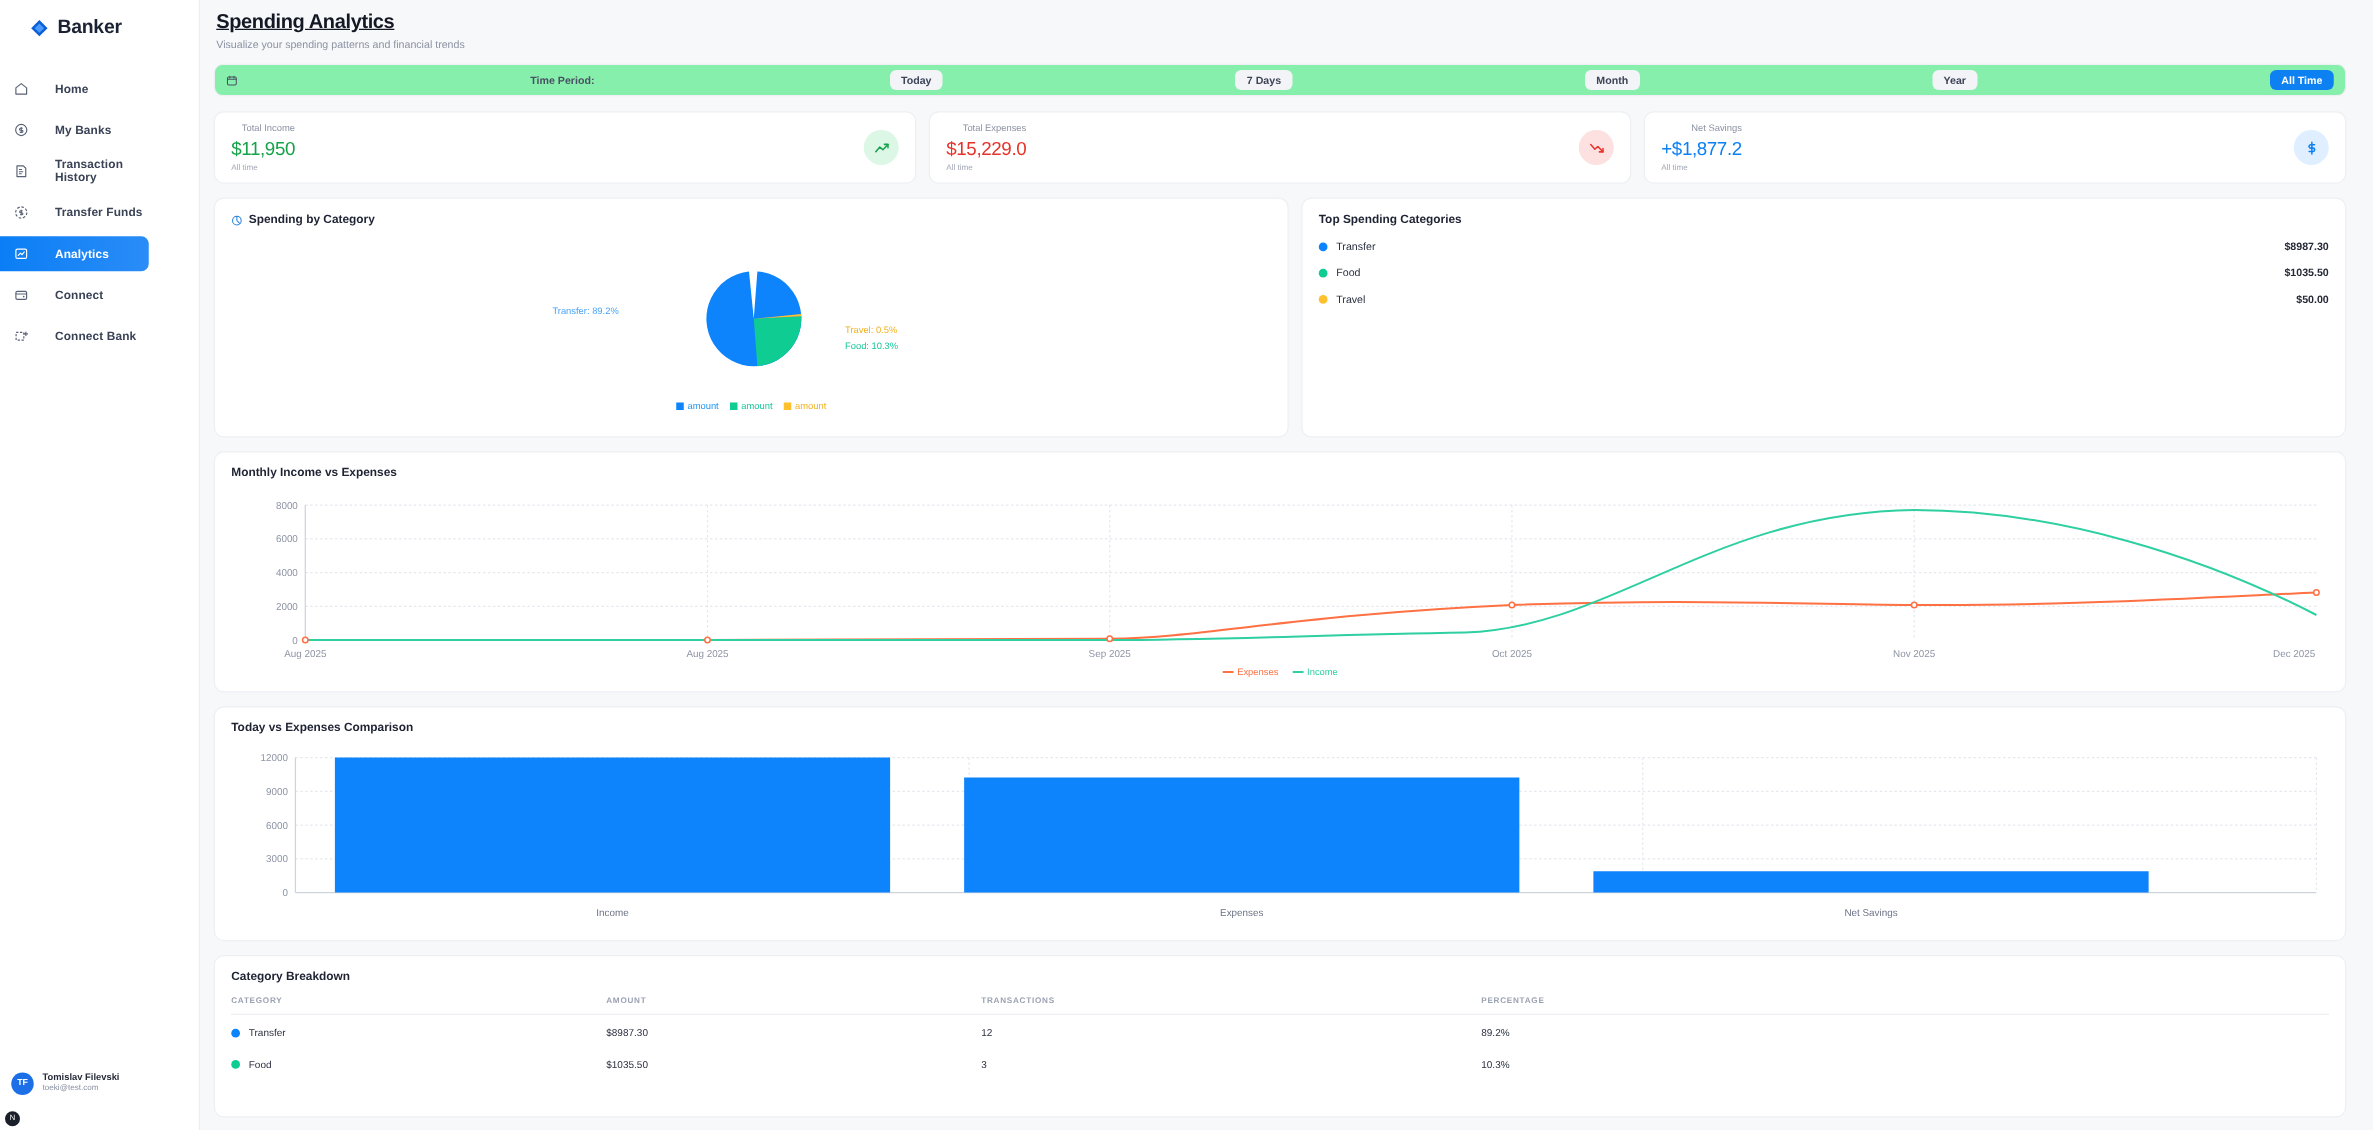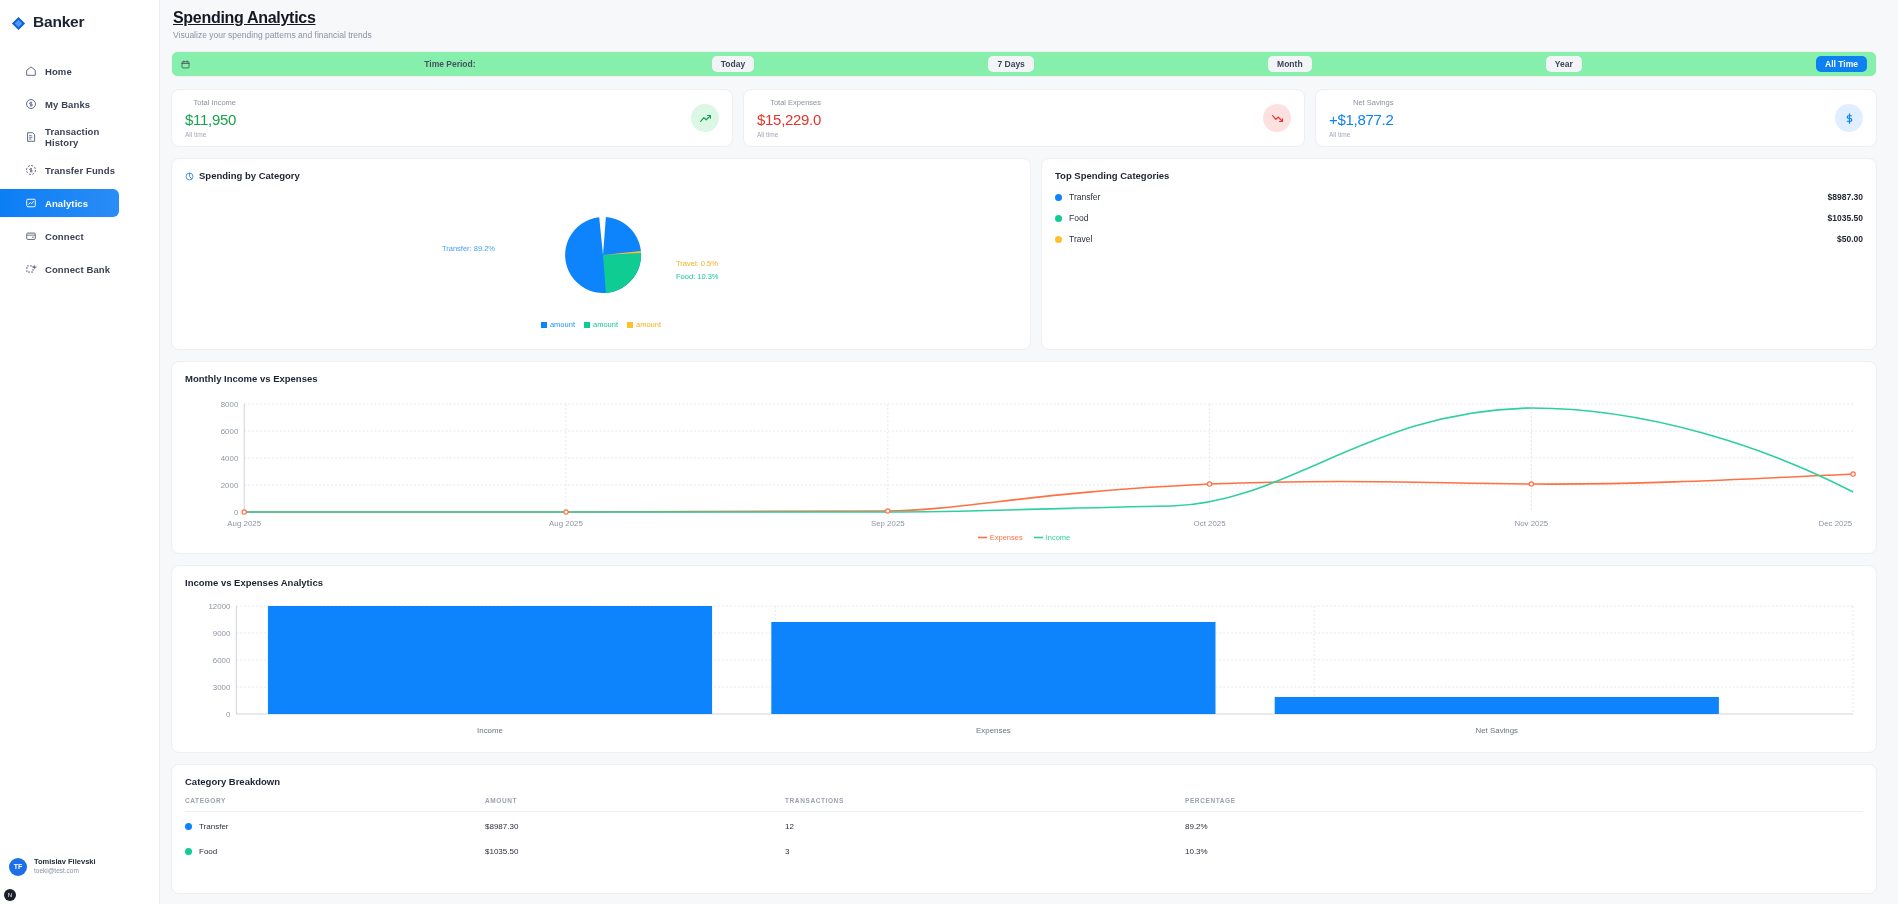--- a/index.html
+++ b/index.html
@@ -13,27 +13,27 @@
   .app { display: flex; width: 1898px; height: 904px; }
 
   
   .sidebar {
     width: 160px; min-width: 160px; height: 904px;
     background: #ffffff;
     border-right: 1px solid #eceef2;
     position: relative;
     display: flex; flex-direction: column;
   }
-  .brand { display: flex; align-items: flex-end; gap: 7px; padding: 13px 0 0 11px; }
+  .brand { display: flex; align-items: center; gap: 7px; padding: 13px 0 0 24px; }
   .brand-logo { width: 15px; height: 15px; }
   .brand-name { font-size: 15.5px; font-weight: bold; letter-spacing: -.2px; color: #1b2233; }
   .nav { margin-top: 26px; display: flex; flex-direction: column; gap: 5px; padding-left: 0; }
   .nav-item {
-    display: flex; align-items: center; gap: 8px;
-    height: 28px; padding-left: 25px; margin-right: 40px;
+    display: flex; align-items: center; gap: 21px;
+    height: 28px; padding-left: 11px; margin-right: 40px;
     border-radius: 0 6px 6px 0;
     font-size: 9.5px; font-weight: bold; color: #3a4256; cursor: pointer;
     letter-spacing: .1px;
   }
   .nav-item .ico { width: 12px; height: 12px; display:block; flex: none; }
   .nav-item.active { background: linear-gradient(90deg,#0b7ef5,#2a8cf7); color: #fff; }
   .nav-item.active .ico * { stroke: #ffffff; }
 
   .user {
     position: absolute; bottom: 28px; left: 0; width: 100%;
@@ -416,21 +416,21 @@
                 <line x1="0" y1="1.5" x2="9" y2="1.5" stroke="#2ecfa0" stroke-width="1.6"></line>
               </svg>
             <span>Income</span>
           </span>
         </div>
       </div>
     </section>
 
     <section class="panel wide">
       <div class="panel-title">
-        <span>Income vs Expenses Analytics</span>
+        <span>Today vs Expenses Comparison</span>
       </div>
       <div class="chart-box">
         <svg width="1700" height="145" viewBox="0 0 1700 145" preserveAspectRatio="none" style="width:100%;height:145px">
           <g stroke="#e6e8ee" stroke-dasharray="2 2" stroke-width="1">
             <line x1="52" y1="10" x2="1690" y2="10"></line>
             <line x1="52" y1="37" x2="1690" y2="37"></line>
             <line x1="52" y1="64" x2="1690" y2="64"></line>
             <line x1="52" y1="91" x2="1690" y2="91"></line>
           </g>
           <g stroke="#e6e8ee" stroke-dasharray="2 2" stroke-width="1">

